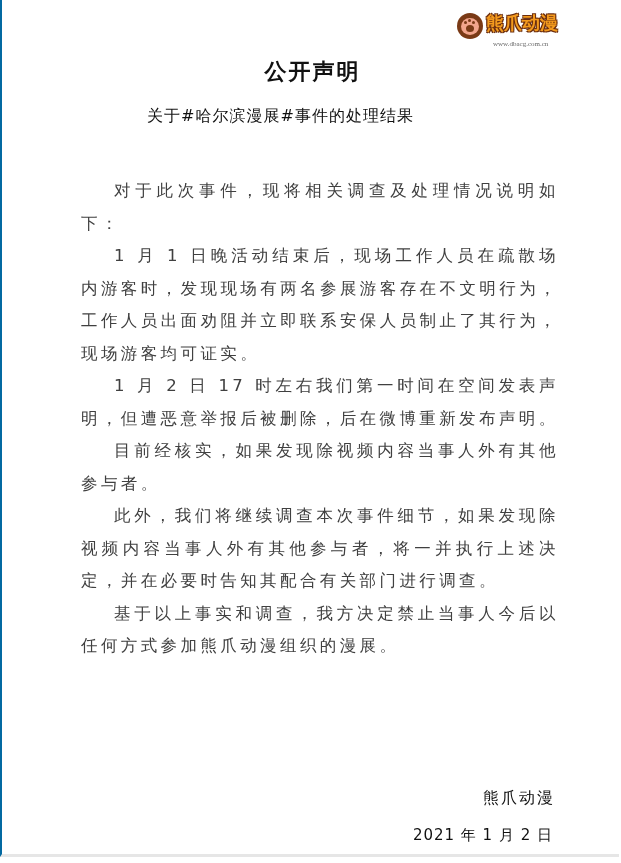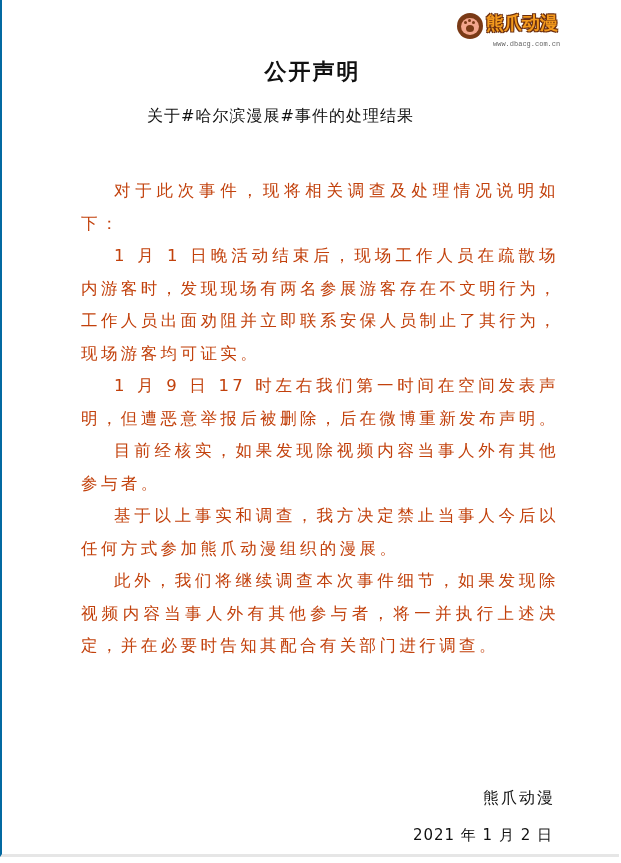--- a/index.html
+++ b/index.html
@@ -14,27 +14,27 @@
     .paw { position: absolute; left: 0; top: 4px; width: 26px; height: 26px; border-radius: 50%;
       background: #7a3a16; }
     .paw-inner { position: absolute; left: 4px; top: 5px; width: 18px; height: 17px; border-radius: 50%;
       background: #f2a58c; }
     .paw-pad { position: absolute; left: 5px; top: 7px; width: 8px; height: 7px; border-radius: 50%; background: #7a3a16; }
     .paw-toe { position: absolute; width: 3px; height: 3px; border-radius: 50%; background: #7a3a16; top: 3px; }
     .logo-text { position: absolute; left: 29px; top: 2px; font-size: 18px; font-weight: bold;
       color: #f39a1e; letter-spacing: 0px; text-shadow: 1px 1px 0 #6b2d0e, -1px -1px 0 #6b2d0e, 1px -1px 0 #6b2d0e, -1px 1px 0 #6b2d0e;
       white-space: nowrap; }
     .logo-url { position: absolute; left: 36px; top: 31px; font-size: 7px; color: #666; white-space: nowrap;
-      font-family: Liberation Mono, monospace; }
+      font-family: Liberation Serif, serif; }
     .title { position: absolute; left: 0; width: 621px; top: 57px; text-align: center;
       font-family: "DejaVu Serif", serif; font-weight: bold; font-size: 22px; color: #111; letter-spacing: 2px; }
     .subtitle { position: absolute; left: 0; width: 557px; top: 106px; text-align: center;
       font-size: 16px; color: #111; letter-spacing: 1px; }
     .body-text { position: absolute; left: 79px; top: 175px; width: 478px; font-size: 16.5px;
-      line-height: 32.5px; color: #c2410c; letter-spacing: 3.4px; text-align: justify; }
+      line-height: 32.5px; color: #404040; letter-spacing: 3.4px; text-align: justify; }
     .body-text p { margin: 0 0 0 0; text-indent: 2em; }
     .sig { position: absolute; right: 64px; top: 788px; font-size: 16px; letter-spacing: 2px; }
     .date { position: absolute; right: 66px; top: 826px; font-size: 15px; letter-spacing: 1px; text-align: center; }
   </style>
 </head>
 <body>
 
 <div class="page">
 
   <div class="logo">
@@ -49,21 +49,21 @@
     <div class="logo-text">熊爪动漫</div>
     <div class="logo-url">www.dbacg.com.cn</div>
   </div>
 
   <div class="title">公开声明</div>
   <div class="subtitle">关于#哈尔滨漫展#事件的处理结果</div>
 
   <div class="body-text">
     <p>对于此次事件，现将相关调查及处理情况说明如下：</p>
     <p>1 月 1 日晚活动结束后，现场工作人员在疏散场内游客时，发现现场有两名参展游客存在不文明行为，工作人员出面劝阻并立即联系安保人员制止了其行为，现场游客均可证实。</p>
-    <p>1 月 9 日 17 时左右我们第一时间在空间发表声明，但遭恶意举报后被删除，后在微博重新发布声明。</p>
+    <p>1 月 2 日 17 时左右我们第一时间在空间发表声明，但遭恶意举报后被删除，后在微博重新发布声明。</p>
     <p>目前经核实，如果发现除视频内容当事人外有其他参与者。</p>
+    <p>此外，我们将继续调查本次事件细节，如果发现除视频内容当事人外有其他参与者，将一并执行上述决定，并在必要时告知其配合有关部门进行调查。</p>
     <p>基于以上事实和调查，我方决定禁止当事人今后以任何方式参加熊爪动漫组织的漫展。</p>
-    <p>此外，我们将继续调查本次事件细节，如果发现除视频内容当事人外有其他参与者，将一并执行上述决定，并在必要时告知其配合有关部门进行调查。</p>
   </div>
 
   <div class="sig">熊爪动漫</div>
   <div class="date">2021 年 1 月 2 日</div>
 </div>
 
 </body></html>

